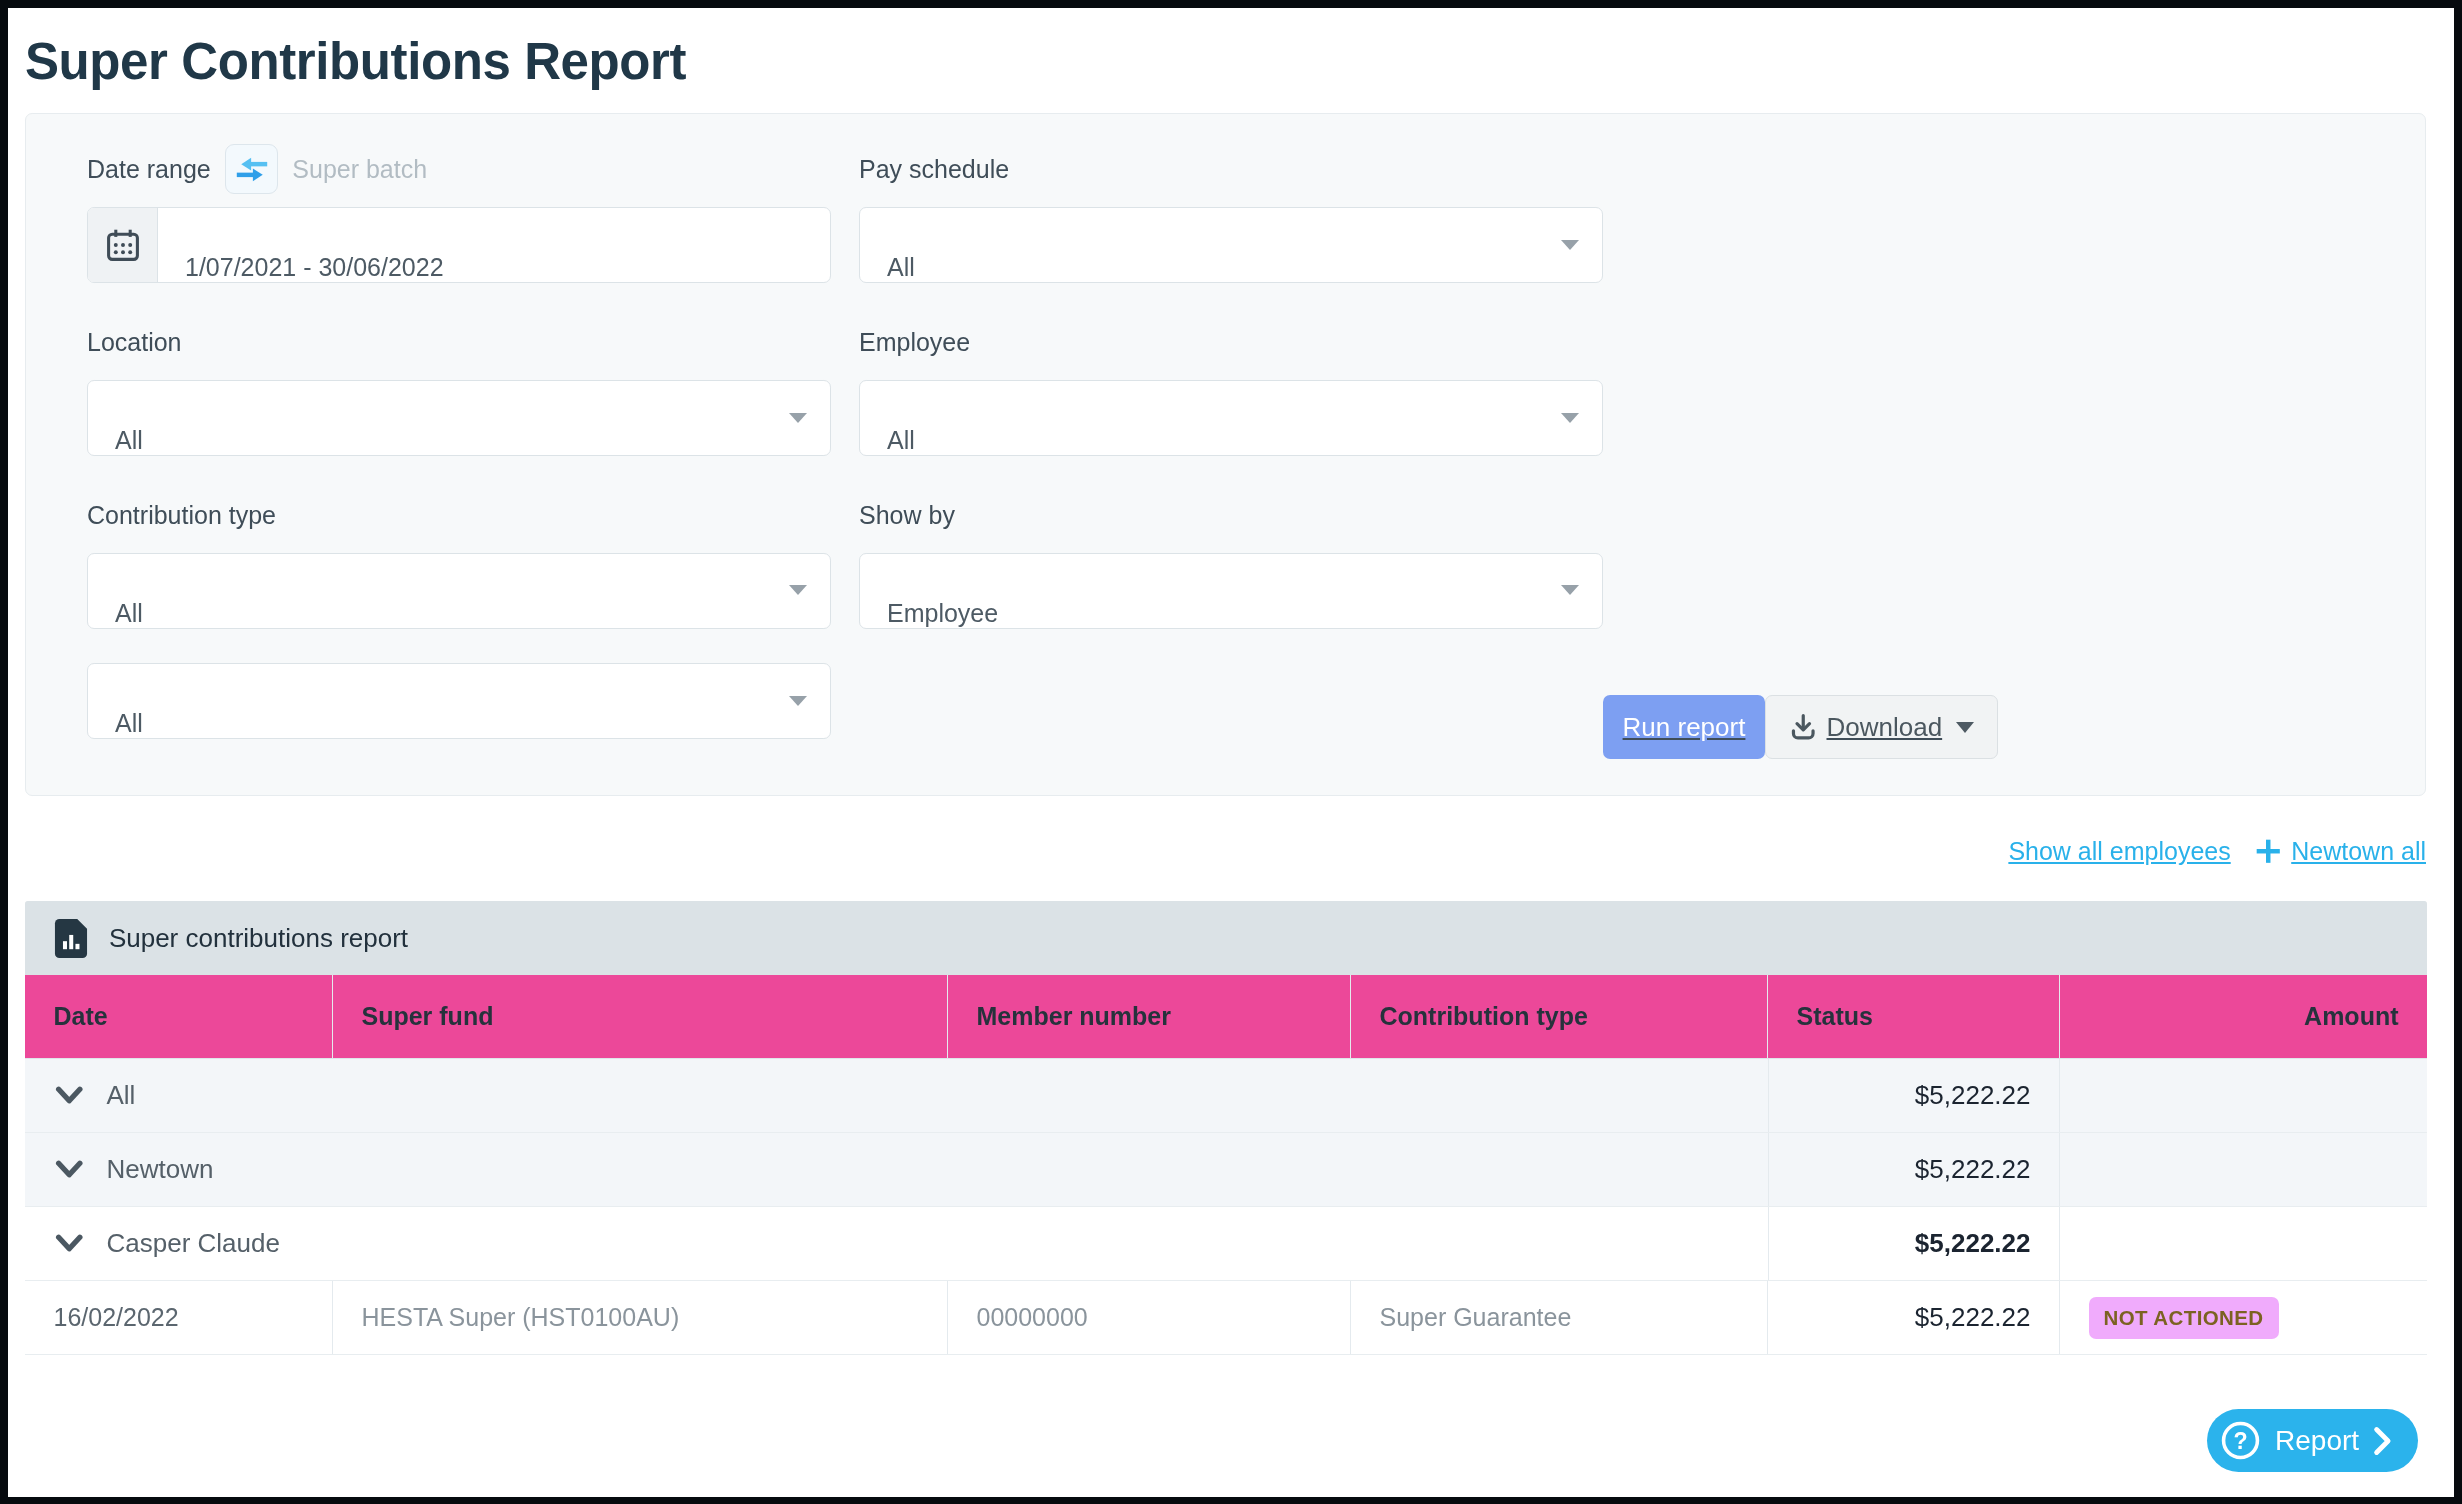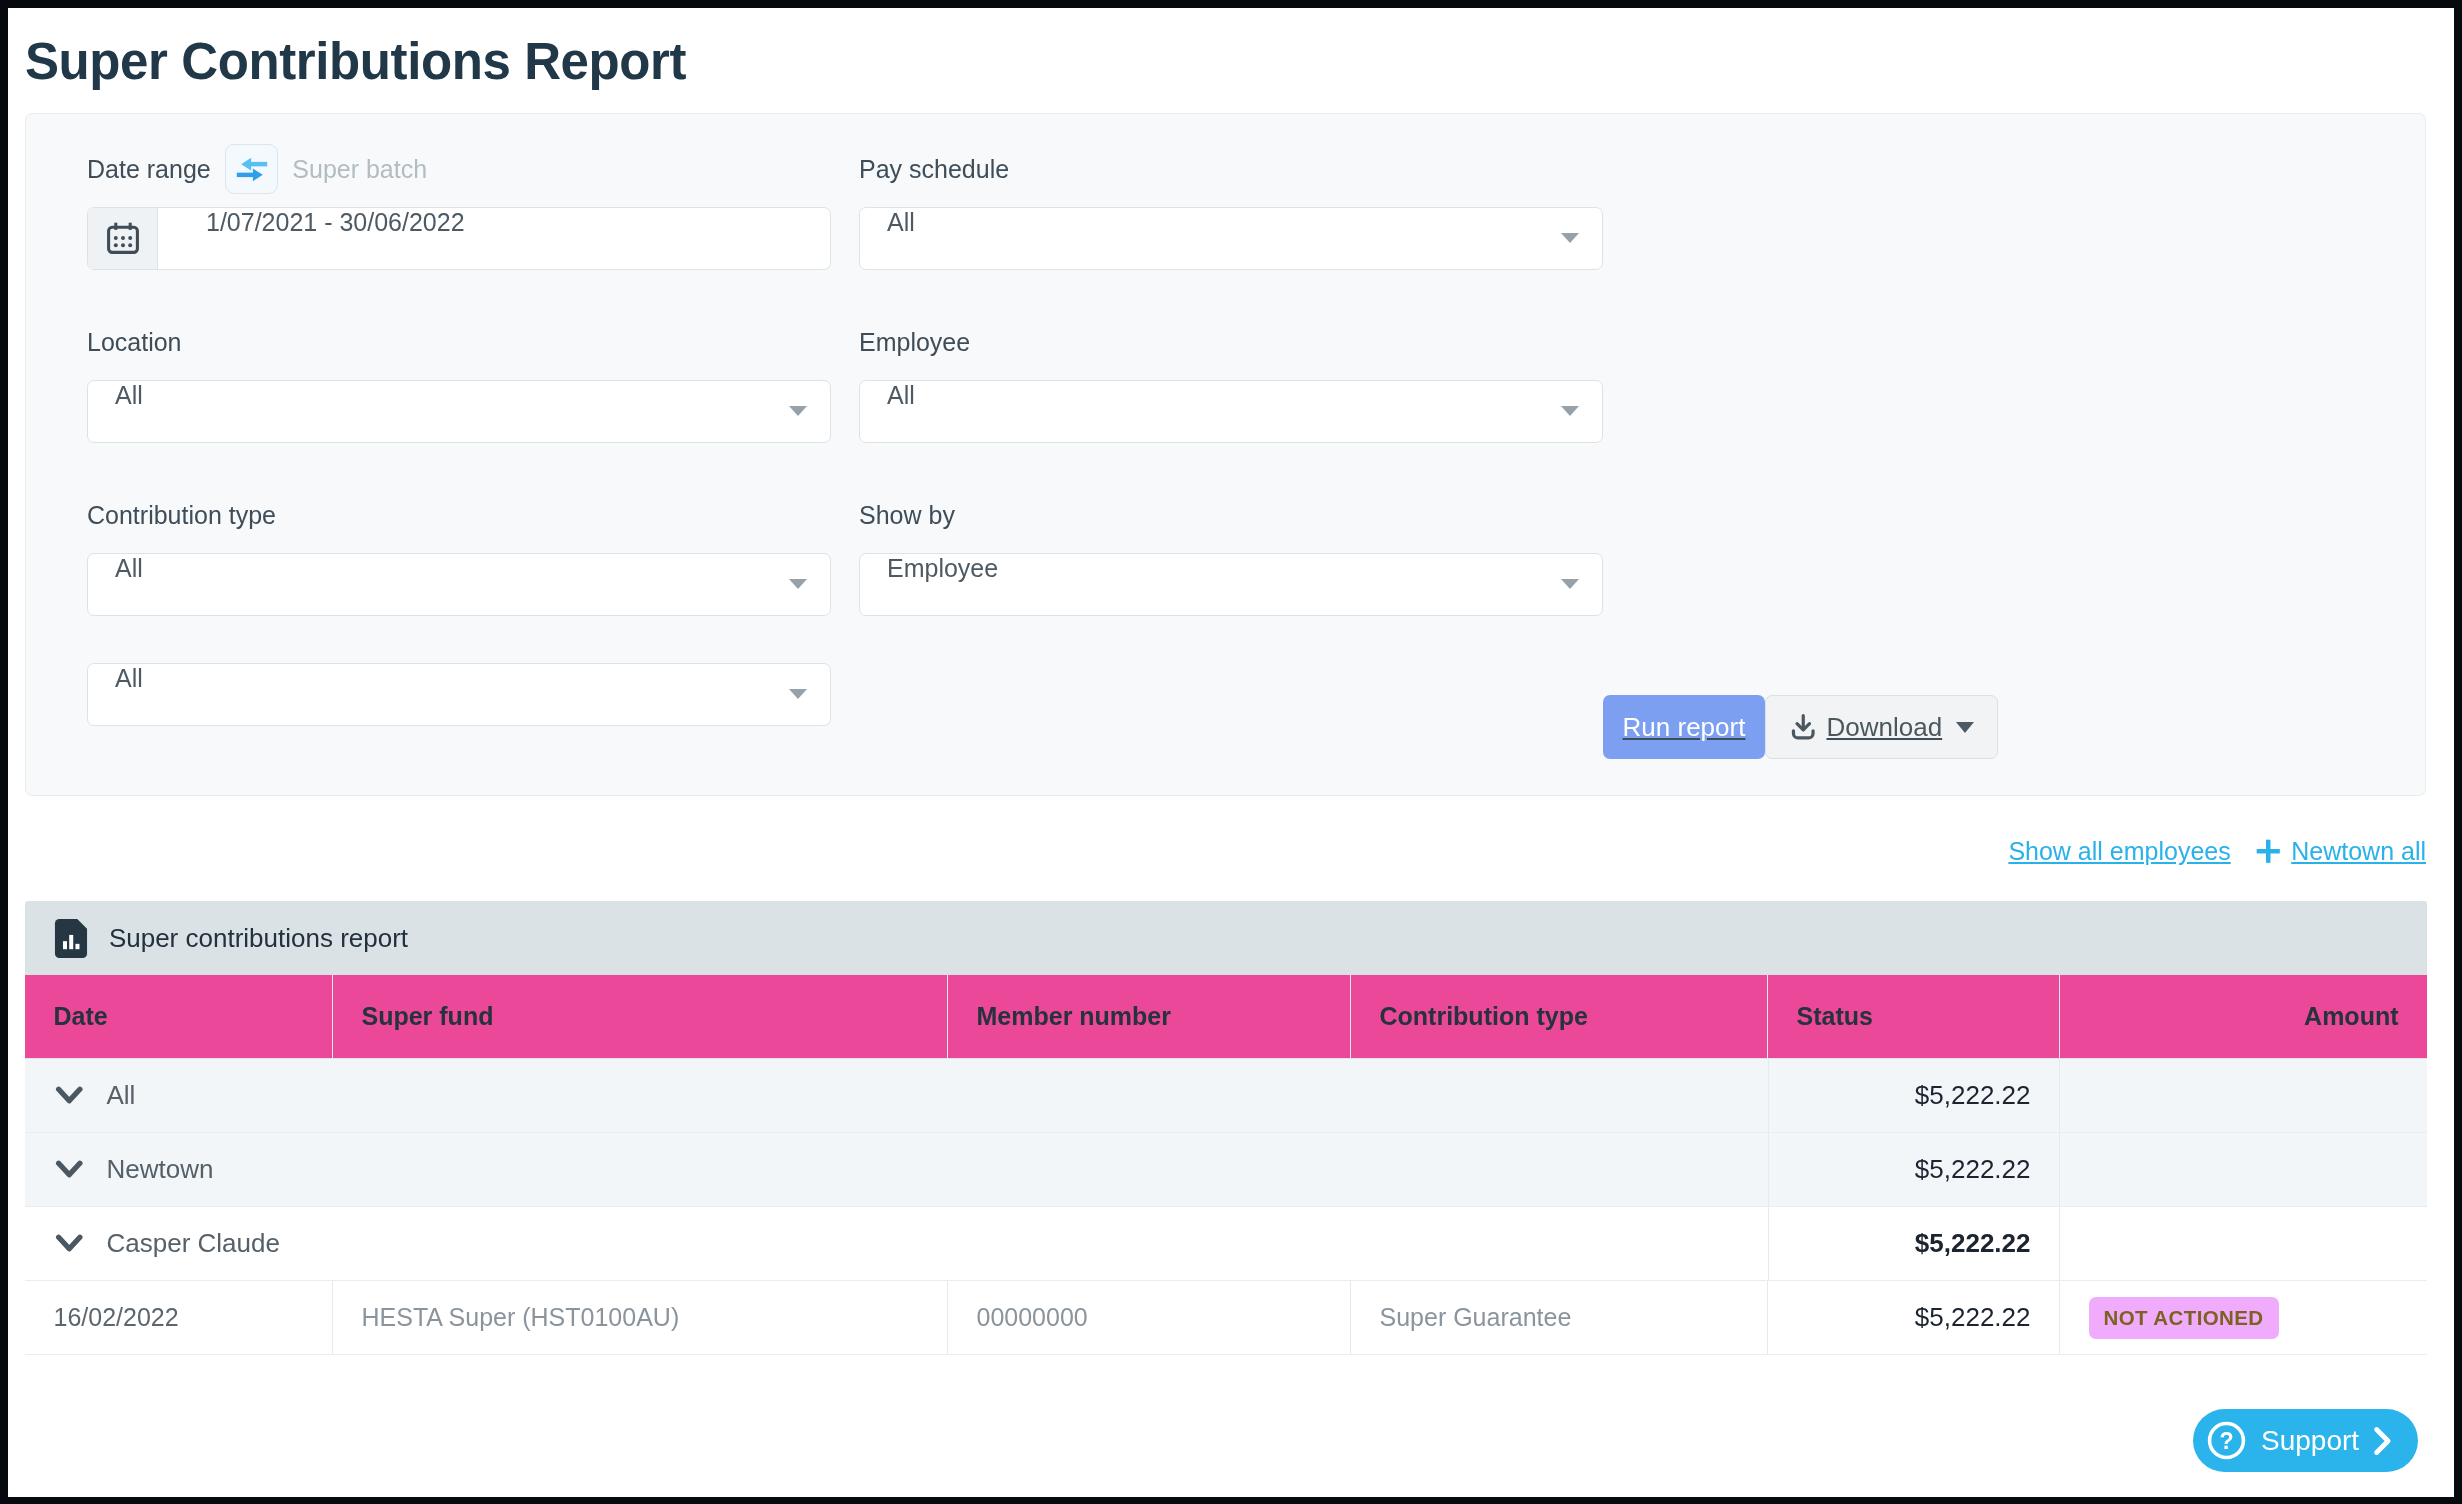--- a/index.html
+++ b/index.html
@@ -50,30 +50,29 @@
   .field-label.muted { color:#b2bcc3; }
   .swap-toggle {
     width:53px; height:50px;
     background:#f3f9fd;
     border:1.8px solid #dde6ec;
     border-radius:9px;
     display:flex; align-items:center; justify-content:center;
     cursor:pointer;
   }
   .control {
-    height:63px;
+    height:76px;
     background:#ffffff;
     border:1.8px solid #dce3e7;
     border-radius:7.1px;
     display:flex;
-    align-items:flex-start;
+    align-items:flex-end;
     font-size:25px;
     color:#4d5a64;
     position:relative;
-    gap:21px;
   }
   .control .value { padding-left:27px; }
   .date-addon {
     width:70px; height:100%;
     background:#eff2f4;
     border-right:1.8px solid #dce3e7;
     border-radius:5.3px 0 0 5.3px;
     display:flex; align-items:center; justify-content:center;
     flex:0 0 auto;
   }
@@ -416,18 +415,18 @@
     </div>
   </div>
 
 </div>
 
 <div class="support-btn">
   <svg class="icon" width="41" height="41" viewBox="0 0 46 46">
     <circle cx="23" cy="23" r="19" fill="none" stroke="#ffffff" stroke-width="4"></circle>
     <text x="23" y="32" text-anchor="middle" font-size="26" font-weight="bold" fill="#ffffff" font-family="Liberation Sans, sans-serif">?</text>
   </svg>
-  <span class="support-label">Support</span>
+  <span class="support-label">Report</span>
   <svg class="icon" width="19.6" height="30" viewBox="0 0 22 34">
     <path d="M4 4 L17 17 L4 30" stroke="#ffffff" stroke-width="5.5" fill="none" stroke-linecap="round" stroke-linejoin="round"></path>
   </svg>
 </div>
 
 
 </body></html>

